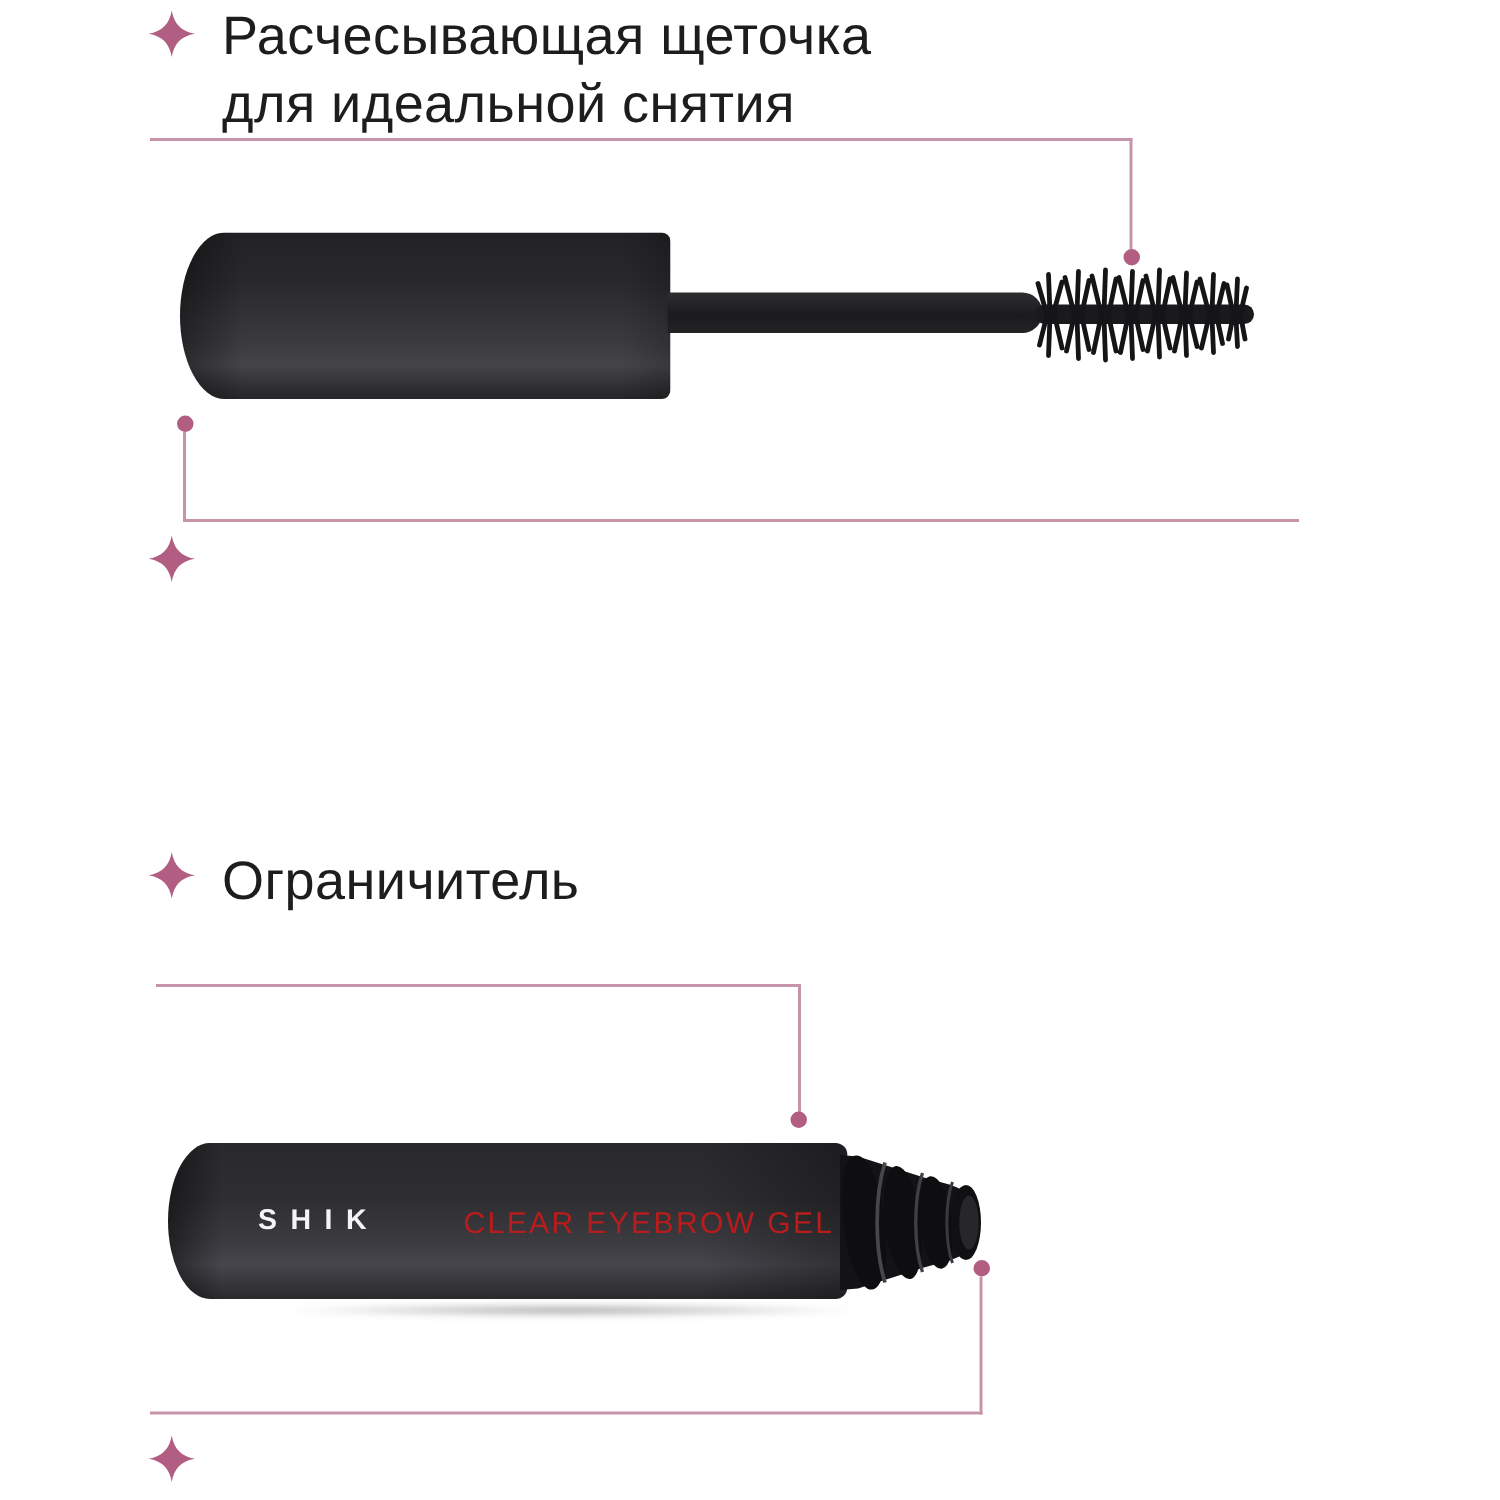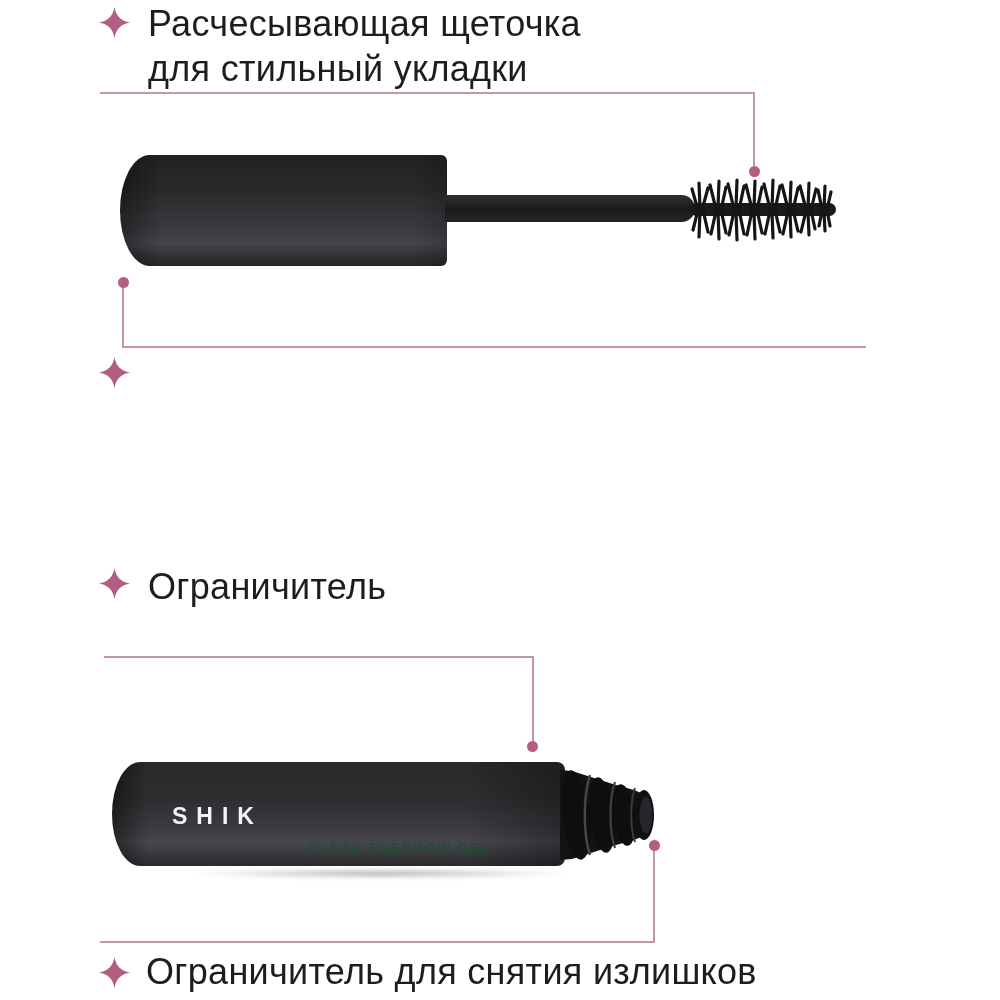--- a/index.html
+++ b/index.html
@@ -49,41 +49,41 @@
       linear-gradient(180deg,#29282b 0%,#2e2d30 35%,#3b3a3f 62%,#47464c 78%,#343338 92%,#2a292c 100%);
   }
   .bottle-neck{position:absolute;left:560px;top:769px;width:98px;height:92px;}
   .bottle-neck svg{display:block;width:100%;height:100%;}
   .bottle-shadow{
     position:absolute;left:190px;top:869px;width:380px;height:9px;
     background:radial-gradient(ellipse at center,rgba(40,40,45,.4),rgba(255,255,255,0) 72%);
     filter:blur(2px);
   }
   .bottle-brand{
-    position:absolute;left:172px;top:803px;font-size:23px;font-weight:700;
+    position:absolute;left:172px;top:803px;font-size:19px;font-weight:700;
     letter-spacing:9px;color:#f4f4f4;white-space:nowrap;
   }
   .bottle-name{
-    position:absolute;left:309px;top:805px;font-size:14px;font-weight:400;
-    letter-spacing:1.6px;color:#14532d;white-space:nowrap;margin-top:35px;
+    position:absolute;left:309px;top:805px;font-size:20px;font-weight:400;
+    letter-spacing:1.6px;color:#b91c1c;white-space:nowrap;
   }
 </style>
 </head>
 <body>
 
 <div class="canvas">
 
   <span class="sparkle" style="left:99px;top:7px;">
     <svg viewBox="0 0 32 32">
         <path d="M16 0C17.6 9.4 22.6 14.4 32 16C22.6 17.6 17.6 22.6 16 32C14.4 22.6 9.4 17.6 0 16C9.4 14.4 14.4 9.4 16 0Z" fill="currentColor"></path>
       </svg>
   </span>
   <div class="label" style="left:148px;top:1px;">
     <div>Расчесывающая щеточка</div>
-    <div>для стильный укладки</div>
+    <div>для идеальной снятия</div>
   </div>
   <div class="cl h" style="left:100px;top:92px;width:655px;"></div>
   <div class="cl v" style="left:753px;top:92px;height:74px;"></div>
   <div class="dot" style="left:749px;top:166px;"></div>
 
   <div class="wand-cap"></div>
   <div class="wand-stem"></div>
   <div class="brush-head">
     <svg viewBox="0 0 150 68">
       <rect x="2" y="27" width="146" height="13" rx="6.5" fill="#1a1a1c"></rect>
@@ -132,17 +132,14 @@
   <div class="bottle-name">CLEAR EYEBROW GEL</div>
 
   <div class="dot" style="left:649px;top:840px;"></div>
   <div class="cl v" style="left:653px;top:851px;height:92px;"></div>
   <div class="cl h" style="left:100px;top:941px;width:555px;"></div>
   <span class="sparkle" style="left:99px;top:957px;">
     <svg viewBox="0 0 32 32">
         <path d="M16 0C17.6 9.4 22.6 14.4 32 16C22.6 17.6 17.6 22.6 16 32C14.4 22.6 9.4 17.6 0 16C9.4 14.4 14.4 9.4 16 0Z" fill="currentColor"></path>
       </svg>
   </span>
-  <div class="label" style="left:146px;top:949px;">
-    <div>Ограничитель для снятия излишков</div>
-  </div>
 
 </div>
 
 </body></html>

